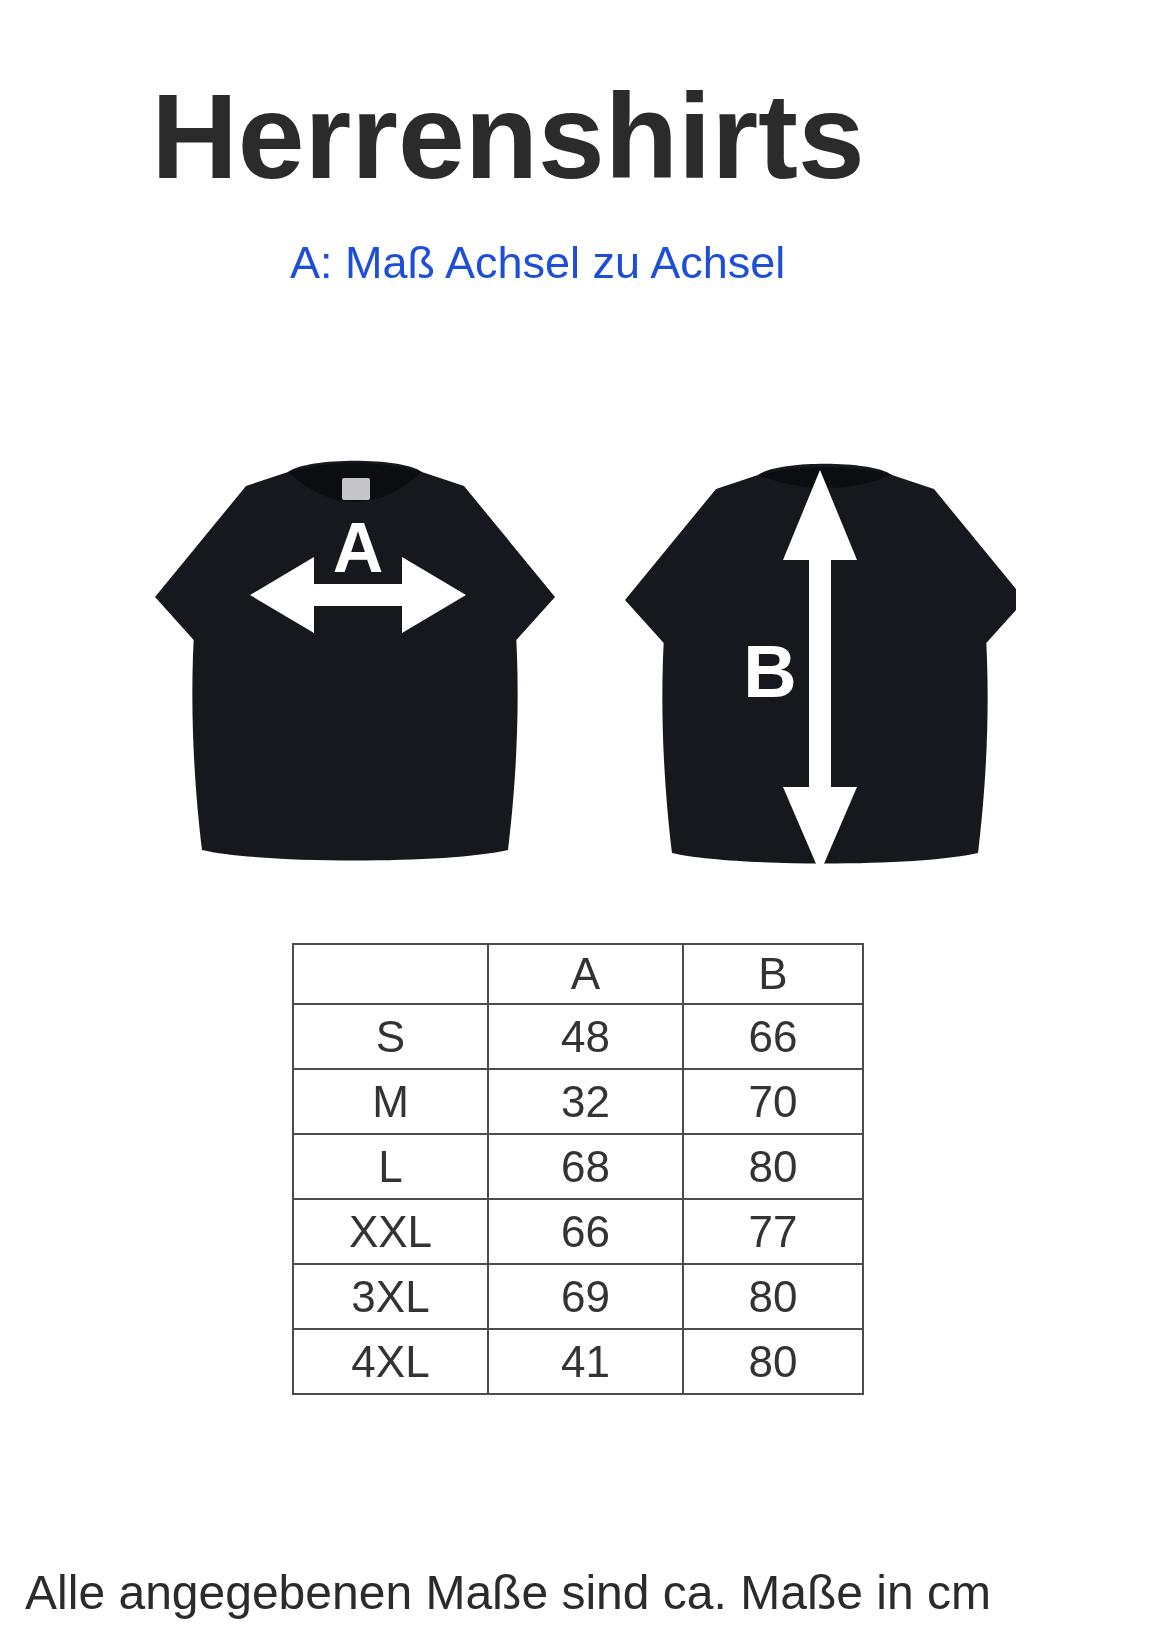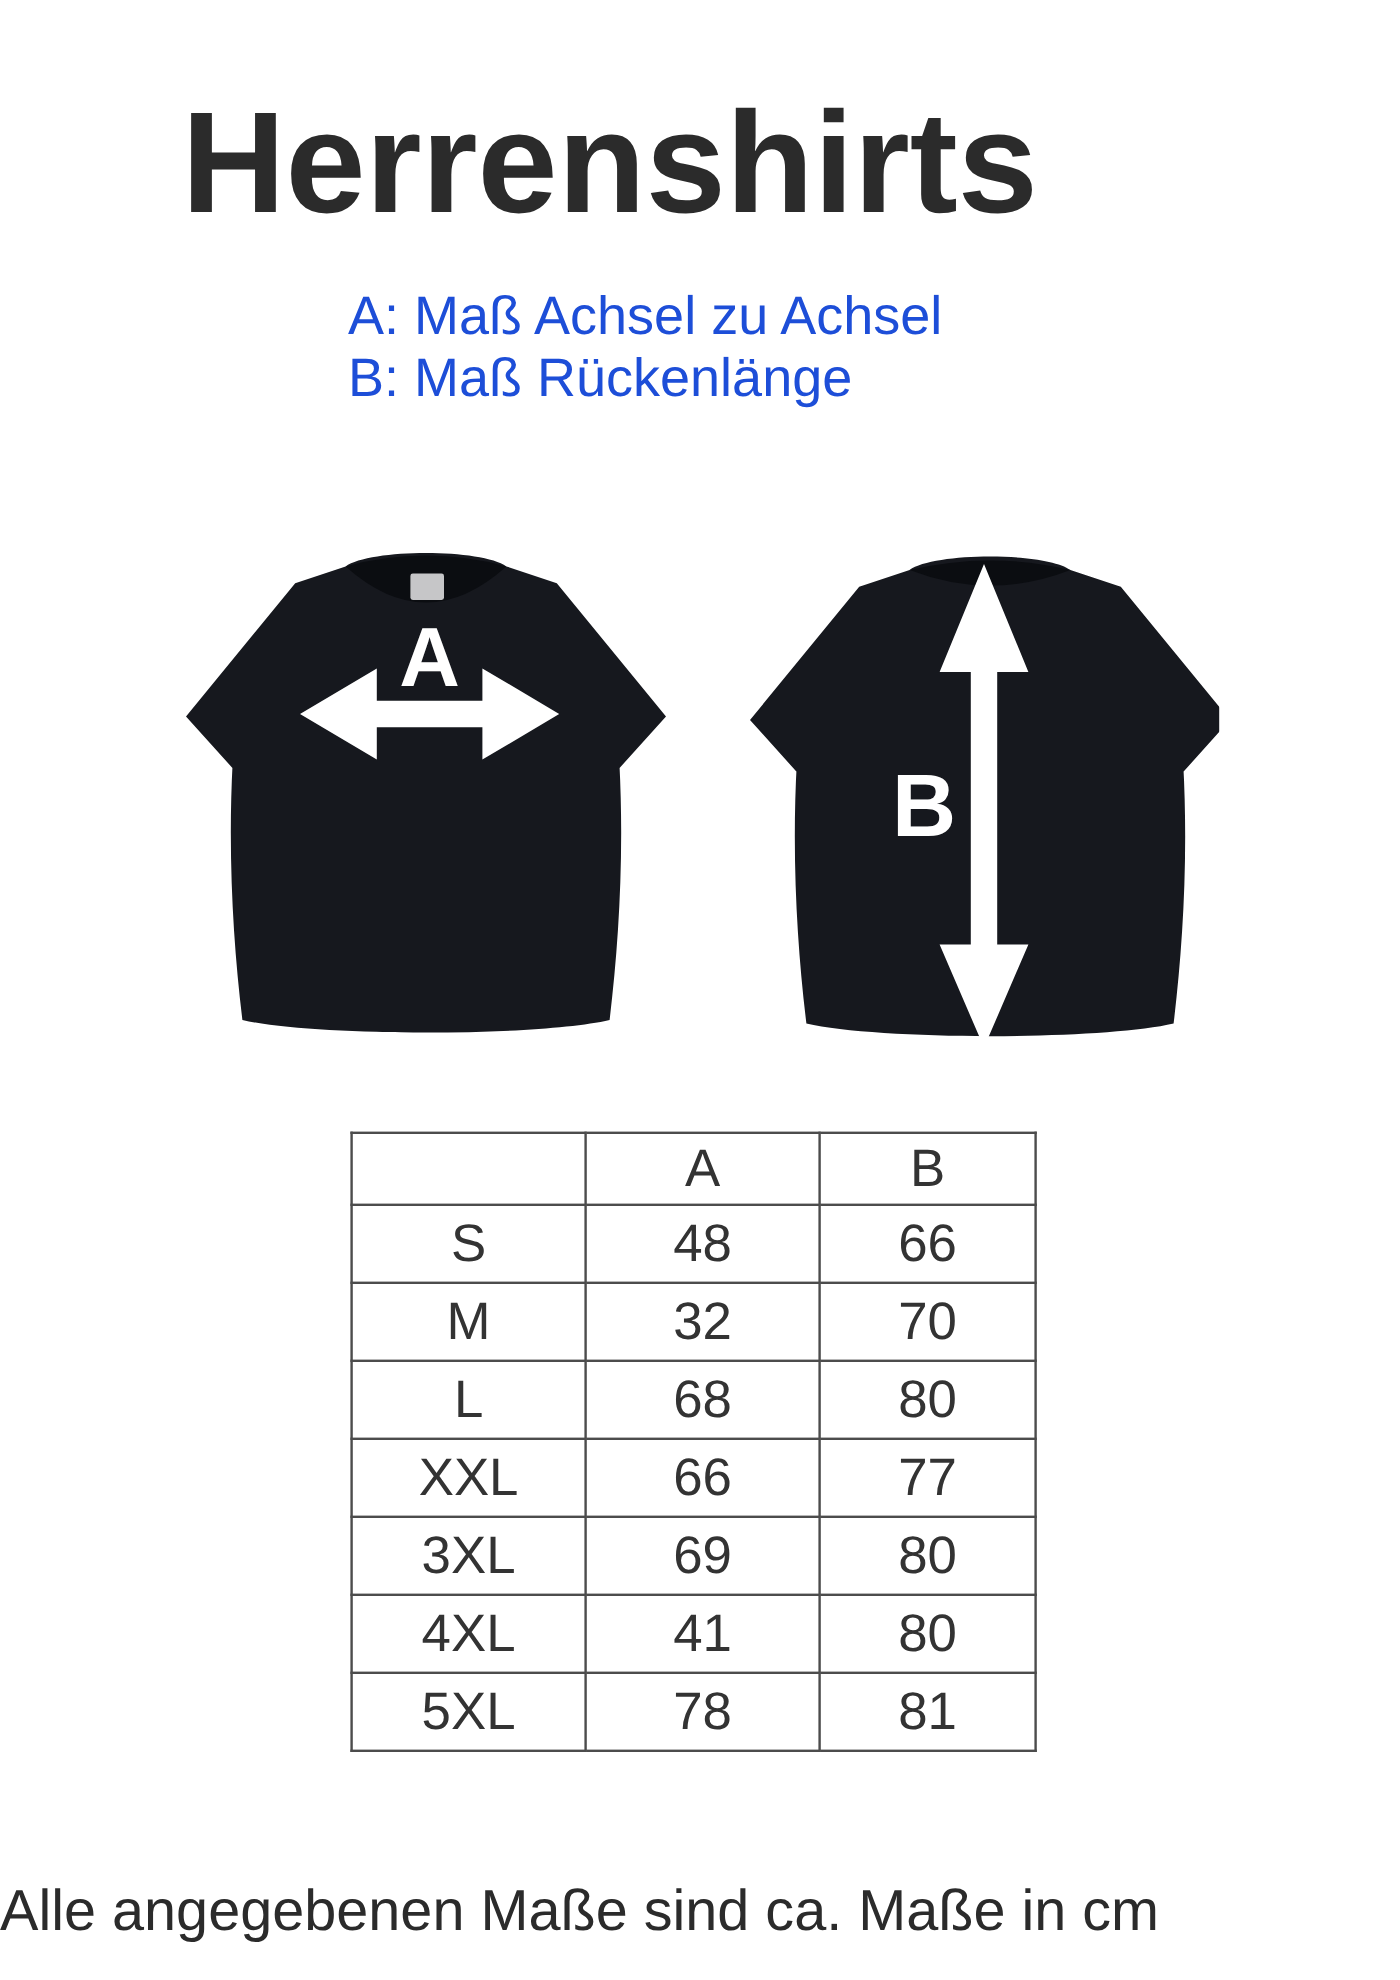--- a/index.html
+++ b/index.html
@@ -58,36 +58,35 @@
     font-size:44px;
     font-weight:normal;
     color:#333333;
   }
   table.size-table thead tr { height:60px; }
   table.size-table tbody tr { height:65px; }
   .footer {
     position:absolute;
     top:1565px; left:0;
     width:100%;
-    text-align:left;
+    text-align:center;
     font-size:48px;
     color:#2b2b2b;
     white-space:nowrap;
   }
 </style>
 </head>
 <body>
 
 <div class="page">
 
   <h1 class="title">Herrenshirts</h1>
 
   <div class="legend">
     <div>A: Maß Achsel zu Achsel</div>
-    <div>B: Maß Rückenlänge</div>
   </div>
 
   <div class="shirt shirt-front">
     <svg viewBox="0 0 460 460" xmlns="http://www.w3.org/2000/svg">
       <path d="M158,60 C178,45 272,45 292,60 L334,74 L425,185 L362,255 L385,205
                C391,290 386,372 378,438 C318,452 132,452 72,438
                C64,372 59,290 65,205 L88,255 L25,185 L116,74 Z" fill="#16181e"></path>
       <path d="M158,60 Q225,42 292,60 Q225,120 158,60 Z" fill="#0b0d11"></path>
       <rect x="212" y="66" width="28" height="22" rx="2" fill="#c6c6c8"></rect>
       <polygon points="120,183 184,145 184,172 272,172 272,145 336,183 272,221 272,194 184,194 184,221" fill="#ffffff"></polygon>
@@ -143,23 +142,18 @@
       <tr>
         <td>3XL</td>
         <td>69</td>
         <td>80</td>
       </tr>
       <tr>
         <td>4XL</td>
         <td>41</td>
         <td>80</td>
       </tr>
-      <tr>
-        <td>5XL</td>
-        <td>78</td>
-        <td>81</td>
-      </tr>
     </tbody>
   </table>
 
   <div class="footer">Alle angegebenen Maße sind ca. Maße in cm</div>
 
 </div>
 
 </body></html>

